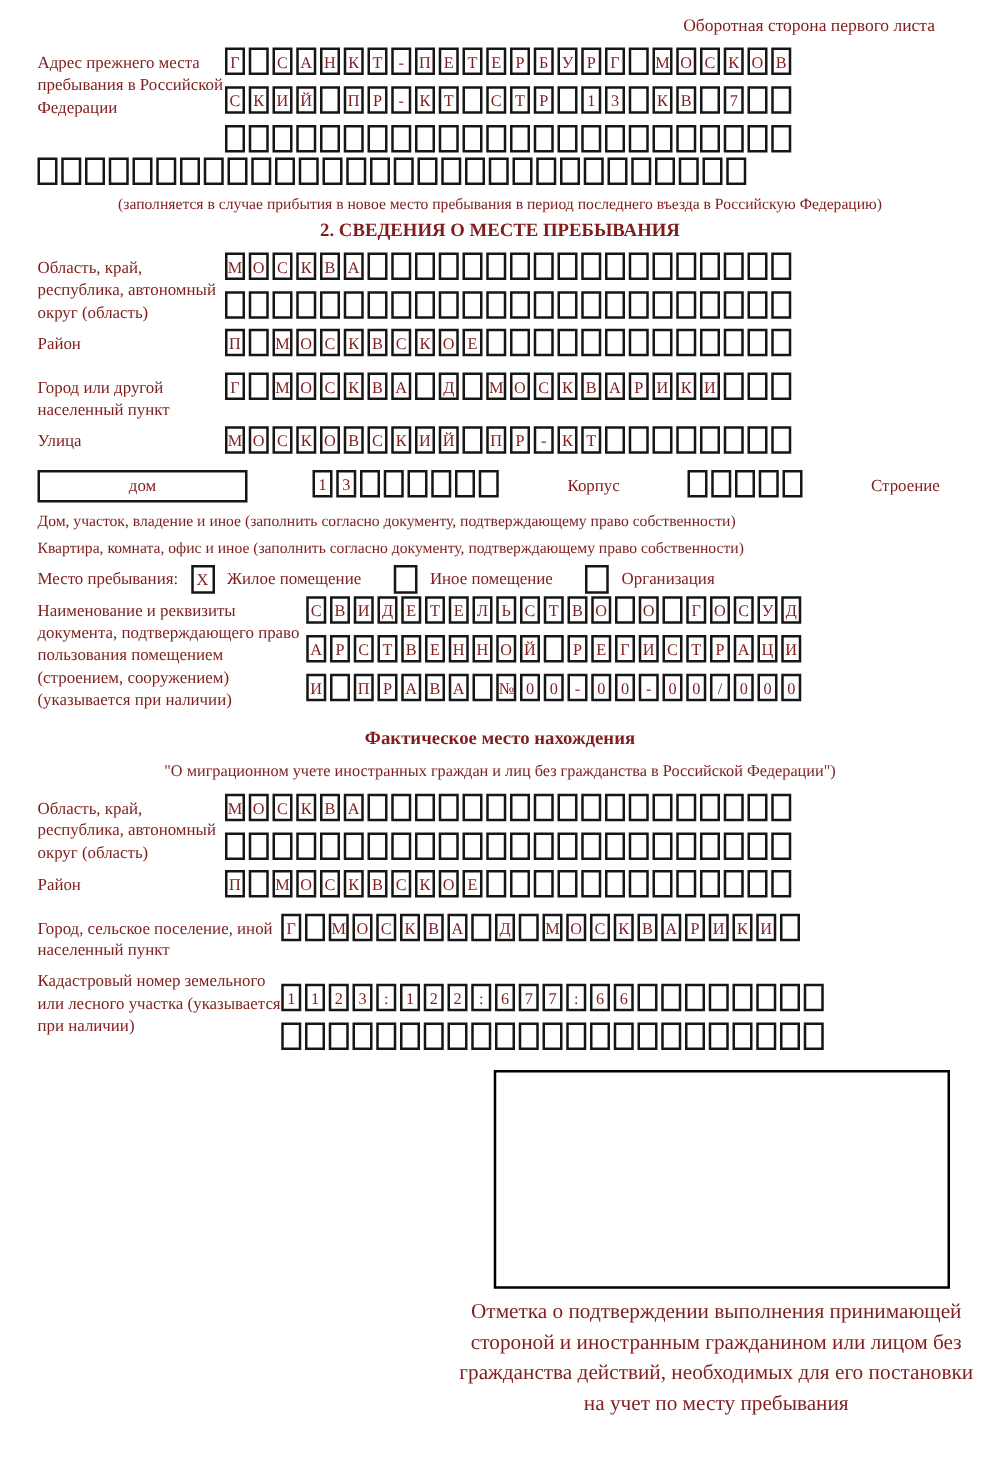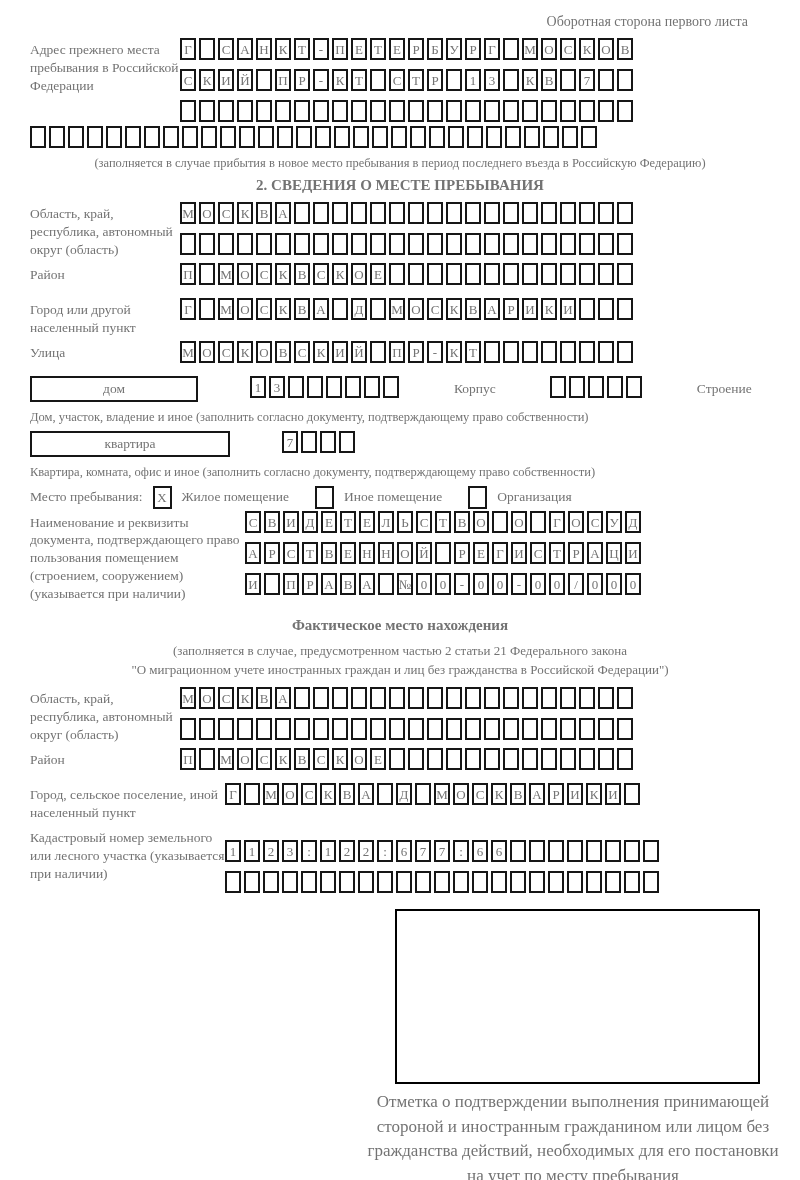--- a/index.html
+++ b/index.html
@@ -1,18 +1,18 @@
 <!DOCTYPE html>
 <html><head>
 <meta charset="utf-8">
 <style>
   * { box-sizing: border-box; margin: 0; padding: 0; }
   body { background: #fff; }
   .page {
-    width: 800px; height: 1180px; background: #fff; color: #737373;
+    width: 800px; height: 1180px; background: #fff; color: #7f1d1d;
     font-family: "Liberation Serif", "DejaVu Serif", serif;
     position: relative; overflow: hidden; padding-top: 14px;
   }
   .hdr-note { text-align: right; padding-right: 52px; font-size: 14px; }
 
   .frow { display: flex; align-items: flex-start; margin: 0 0 0 30px; }
   .lbl { font-size: 13.5px; line-height: 1.32; padding-top: 3px; }
   .w150 { width: 150px; flex: 0 0 150px; }
   .w195 { width: 195px; flex: 0 0 195px; }
   .w215 { width: 215px; flex: 0 0 215px; }
@@ -104,24 +104,20 @@
   <div class="dom-line">
     <div class="wide-box" style="width:168px">дом</div>
     <div class="boxrow"><span class="cell">1</span><span class="cell">3</span><span class="cell"></span><span class="cell"></span><span class="cell"></span><span class="cell"></span><span class="cell"></span><span class="cell"></span></div>
     <div class="inline-lbl">Корпус</div>
     <div class="boxrow"><span class="cell"></span><span class="cell"></span><span class="cell"></span><span class="cell"></span><span class="cell"></span></div>
     <div class="inline-lbl">Строение</div>
     <div class="boxrow"><span class="cell">1</span><span class="cell"></span><span class="cell"></span><span class="cell"></span></div>
   </div>
   <div class="caption-left">Дом, участок, владение и иное (заполнить согласно документу, подтверждающему право собственности)</div>
 
-  <div class="dom-line">
-    <div class="wide-box" style="width:200px">квартира</div>
-    <div class="boxrow"><span class="cell">7</span><span class="cell"></span><span class="cell"></span><span class="cell"></span></div>
-  </div>
   <div class="caption-left">Квартира, комната, офис и иное (заполнить согласно документу, подтверждающему право собственности)</div>
 
   <div class="mesto-line">
     <span>Место пребывания:</span>
     <span class="chk" style="margin-left:10px">X</span>
     <span class="opt-lbl">Жилое помещение</span>
     <span class="chk"></span>
     <span class="opt-lbl">Иное помещение</span>
     <span class="chk"></span>
     <span class="opt-lbl">Организация</span>
@@ -130,21 +126,20 @@
   <div class="frow">
     <div class="lbl w215">Наименование и реквизиты документа, подтверждающего право пользования помещением (строением, сооружением) (указывается при наличии)</div>
     <div class="rows">
       <div class="boxrow"><span class="cell">С</span><span class="cell">В</span><span class="cell">И</span><span class="cell">Д</span><span class="cell">Е</span><span class="cell">Т</span><span class="cell">Е</span><span class="cell">Л</span><span class="cell">Ь</span><span class="cell">С</span><span class="cell">Т</span><span class="cell">В</span><span class="cell">О</span><span class="cell"></span><span class="cell">О</span><span class="cell"></span><span class="cell">Г</span><span class="cell">О</span><span class="cell">С</span><span class="cell">У</span><span class="cell">Д</span></div>
       <div class="boxrow"><span class="cell">А</span><span class="cell">Р</span><span class="cell">С</span><span class="cell">Т</span><span class="cell">В</span><span class="cell">Е</span><span class="cell">Н</span><span class="cell">Н</span><span class="cell">О</span><span class="cell">Й</span><span class="cell"></span><span class="cell">Р</span><span class="cell">Е</span><span class="cell">Г</span><span class="cell">И</span><span class="cell">С</span><span class="cell">Т</span><span class="cell">Р</span><span class="cell">А</span><span class="cell">Ц</span><span class="cell">И</span></div>
       <div class="boxrow"><span class="cell">И</span><span class="cell"></span><span class="cell">П</span><span class="cell">Р</span><span class="cell">А</span><span class="cell">В</span><span class="cell">А</span><span class="cell"></span><span class="cell">№</span><span class="cell">0</span><span class="cell">0</span><span class="cell">-</span><span class="cell">0</span><span class="cell">0</span><span class="cell">-</span><span class="cell">0</span><span class="cell">0</span><span class="cell">/</span><span class="cell">0</span><span class="cell">0</span><span class="cell">0</span></div>
     </div>
   </div>
 
   <div class="title" style="margin-top:14px">Фактическое место нахождения</div>
-  <div class="fact-note">(заполняется в случае, предусмотренном частью 2 статьи 21 Федерального закона</div>
   <div class="fact-note" style="margin-bottom:8px">"О миграционном учете иностранных граждан и лиц без гражданства в Российской Федерации")</div>
 
   <div class="frow mb4">
     <div class="lbl w150">Область, край, республика, автономный округ (область)</div>
     <div class="rows">
       <div class="boxrow"><span class="cell">М</span><span class="cell">О</span><span class="cell">С</span><span class="cell">К</span><span class="cell">В</span><span class="cell">А</span><span class="cell"></span><span class="cell"></span><span class="cell"></span><span class="cell"></span><span class="cell"></span><span class="cell"></span><span class="cell"></span><span class="cell"></span><span class="cell"></span><span class="cell"></span><span class="cell"></span><span class="cell"></span><span class="cell"></span><span class="cell"></span><span class="cell"></span><span class="cell"></span><span class="cell"></span><span class="cell"></span></div>
       <div class="boxrow"><span class="cell"></span><span class="cell"></span><span class="cell"></span><span class="cell"></span><span class="cell"></span><span class="cell"></span><span class="cell"></span><span class="cell"></span><span class="cell"></span><span class="cell"></span><span class="cell"></span><span class="cell"></span><span class="cell"></span><span class="cell"></span><span class="cell"></span><span class="cell"></span><span class="cell"></span><span class="cell"></span><span class="cell"></span><span class="cell"></span><span class="cell"></span><span class="cell"></span><span class="cell"></span><span class="cell"></span></div>
     </div>
   </div>
 

